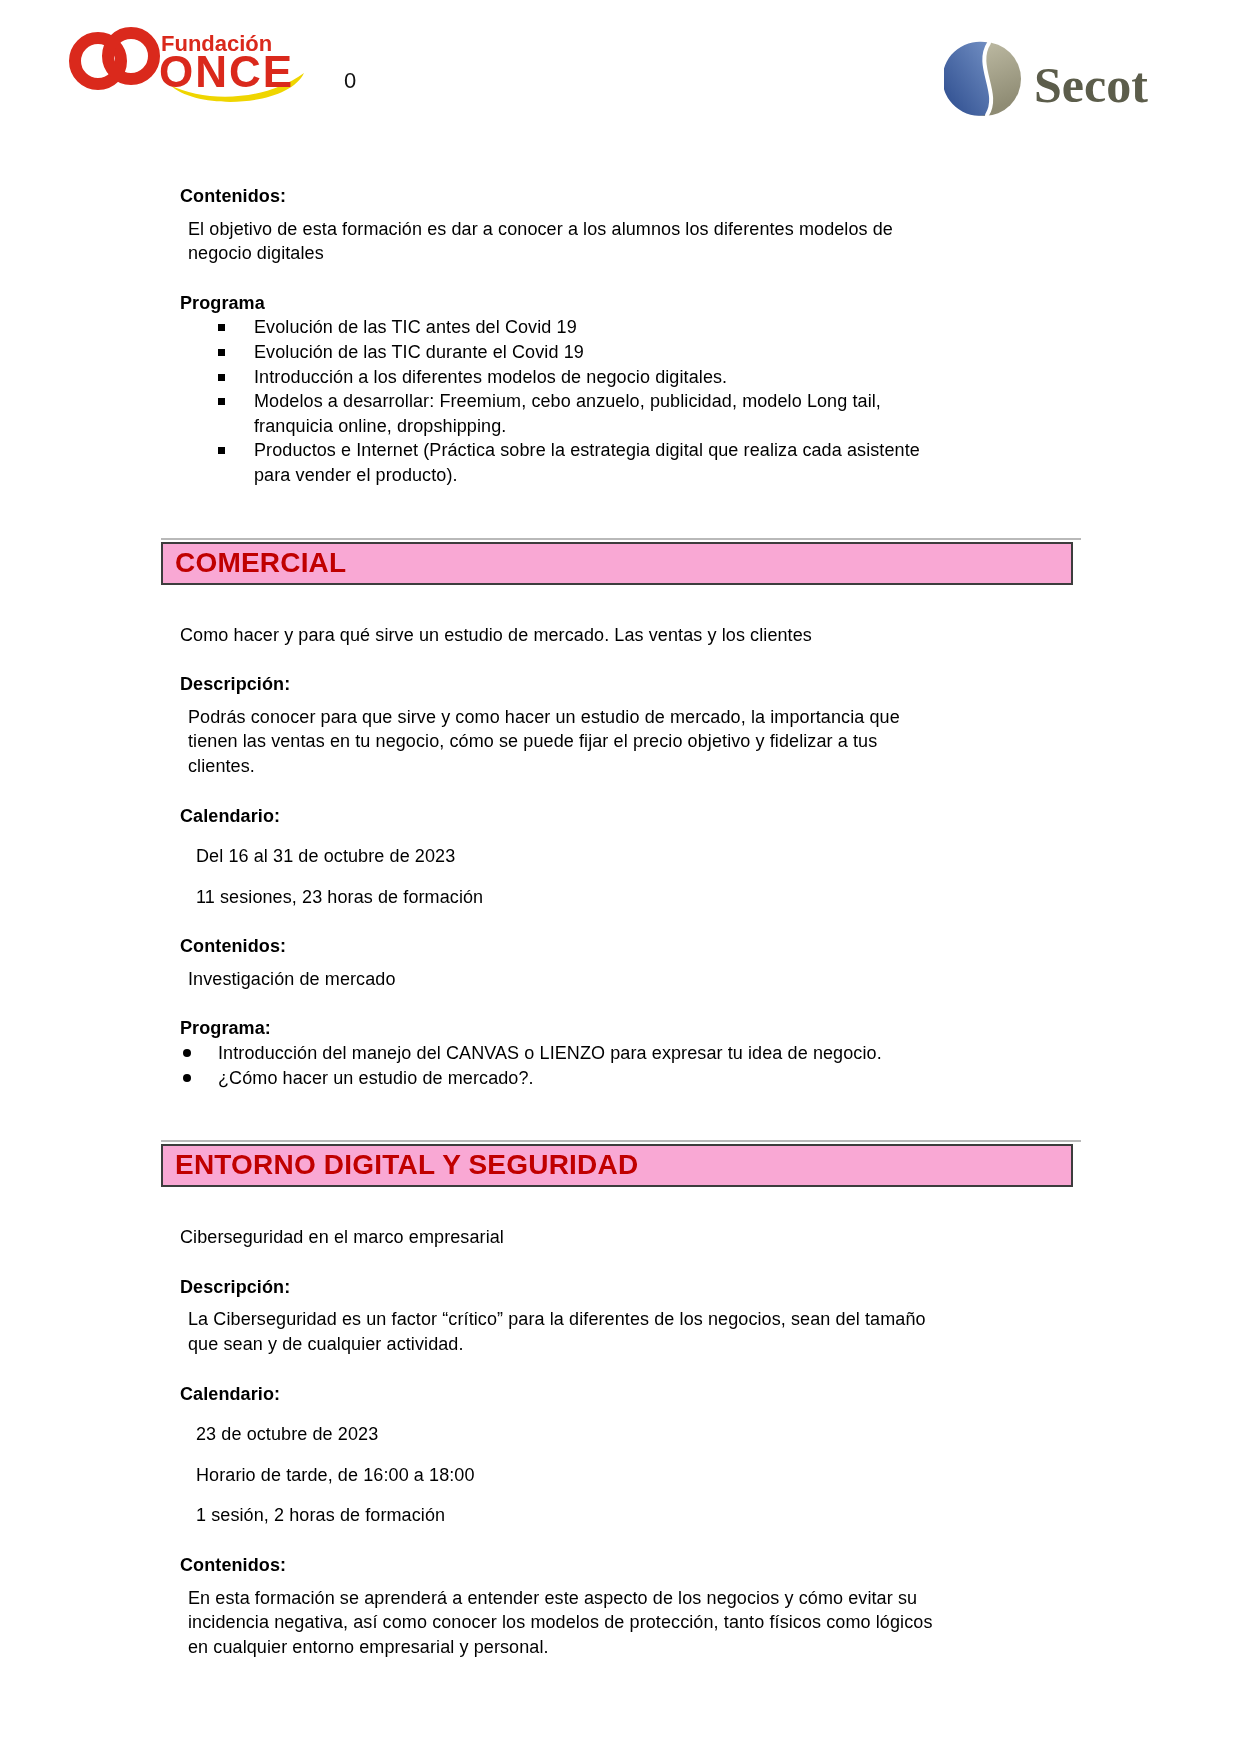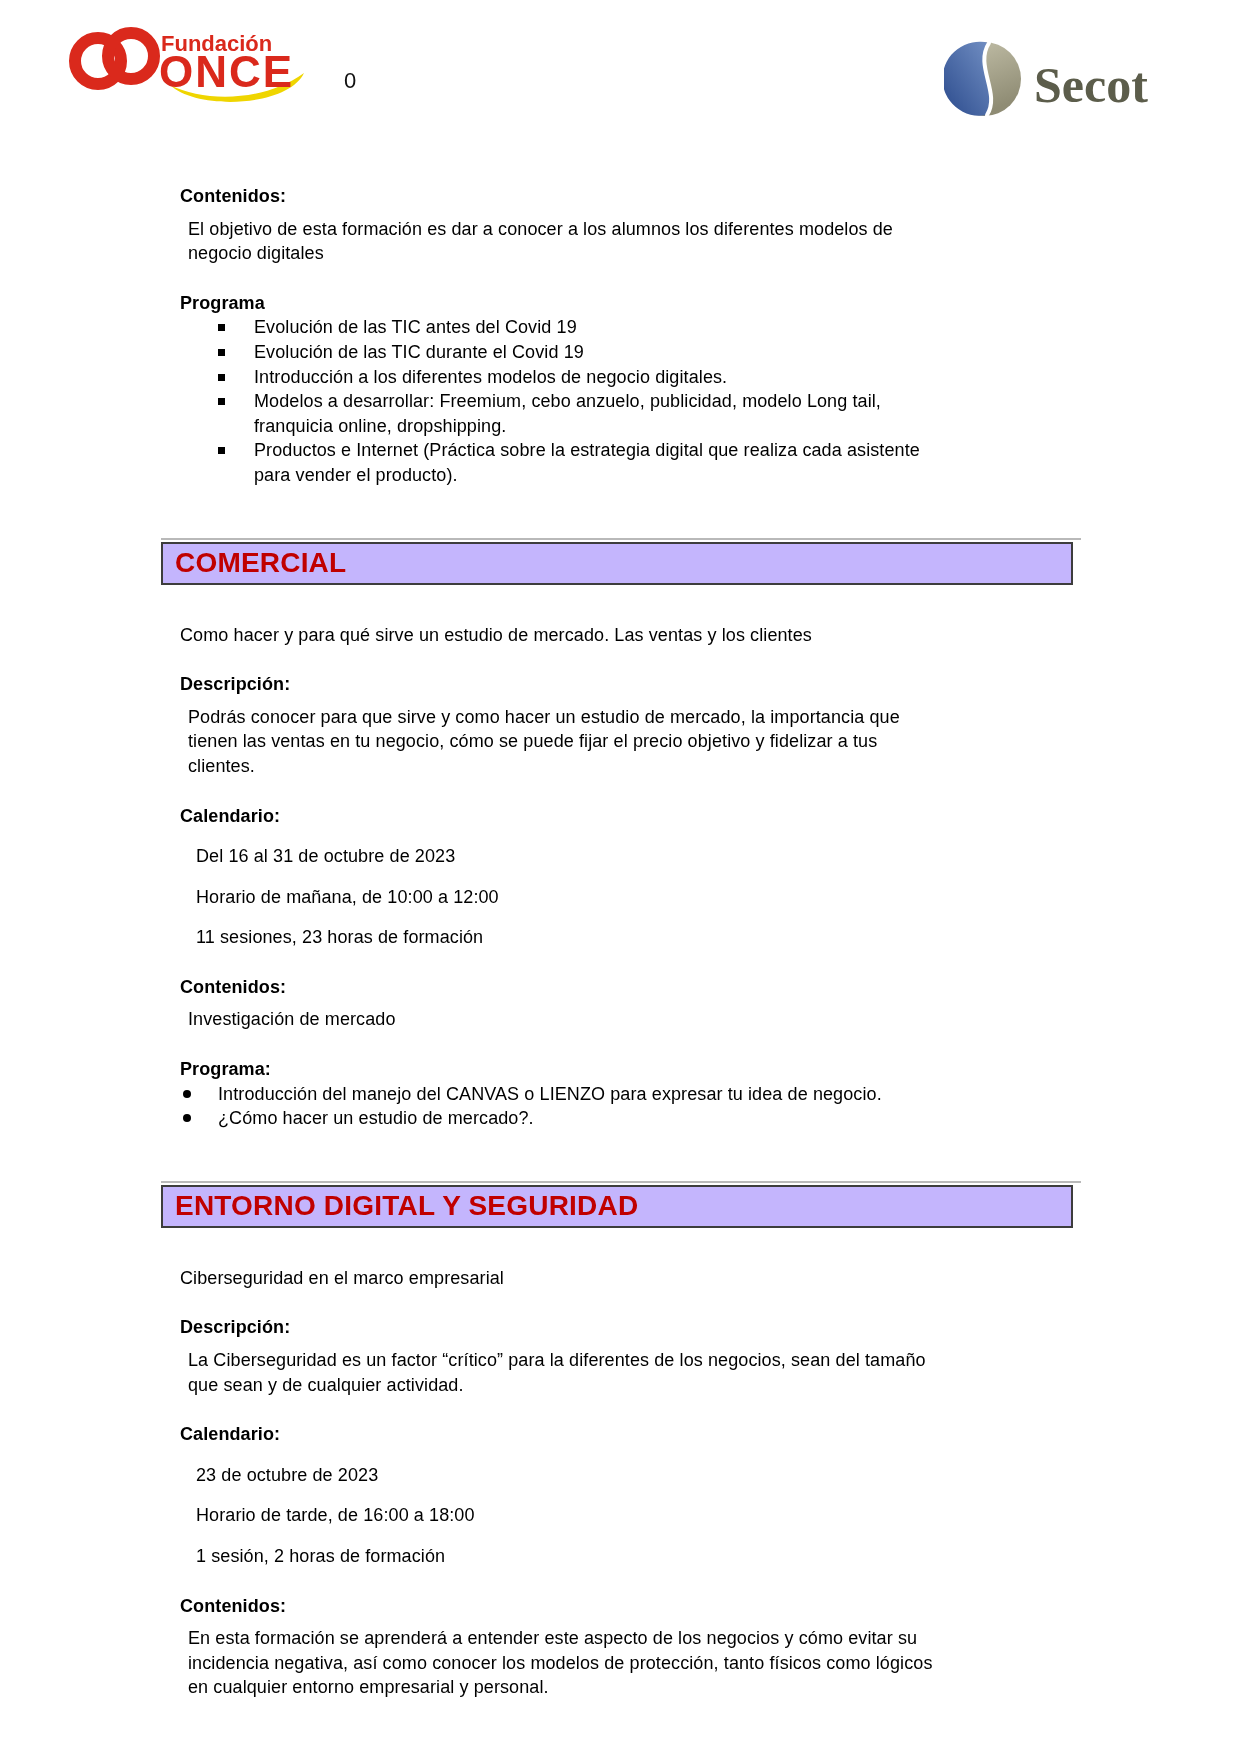--- a/index.html
+++ b/index.html
@@ -42,21 +42,21 @@
     width:8px; height:8px; border-radius:50%; background:#000;
   }
 
   
   .section-box {
     position:relative;
     margin:54px 0 38px -19px;
     width:912px; box-sizing:border-box;
     border:2px solid #3d3d3d;
     padding:3px 12px 5px 12px;
-    background:#c4b5fd;
+    background:#f9a8d4;
   }
   .section-box::before { 
     content:""; position:absolute; left:-2px; right:-10px; top:-6px;
     height:2px; background:#b9b9b9;
   }
   .section-title {
     font-size:28px; font-weight:bold; color:#C00000; letter-spacing:0.2px;
     line-height:31px;
   }
   .subtitle { margin-bottom:25px; }
@@ -128,21 +128,20 @@
   <div class="block">
     <div class="label">Descripción:</div>
     <p>Podrás conocer para que sirve y como hacer un estudio de mercado, la importancia que
 tienen las ventas en tu negocio, cómo se puede fijar el precio objetivo  y fidelizar a tus
 clientes.</p>
   </div>
 
   <div class="block">
     <div class="label">Calendario:</div>
     <div class="line">Del 16 al 31 de octubre de 2023</div>
-    <div class="line">Horario de mañana, de 10:00 a 12:00</div>
     <div class="line">11 sesiones, 23 horas de formación</div>
   </div>
 
   <div class="block">
     <div class="label">Contenidos:</div>
     <p>Investigación de mercado</p>
   </div>
 
   <div class="block">
     <div class="label">Programa:</div>

